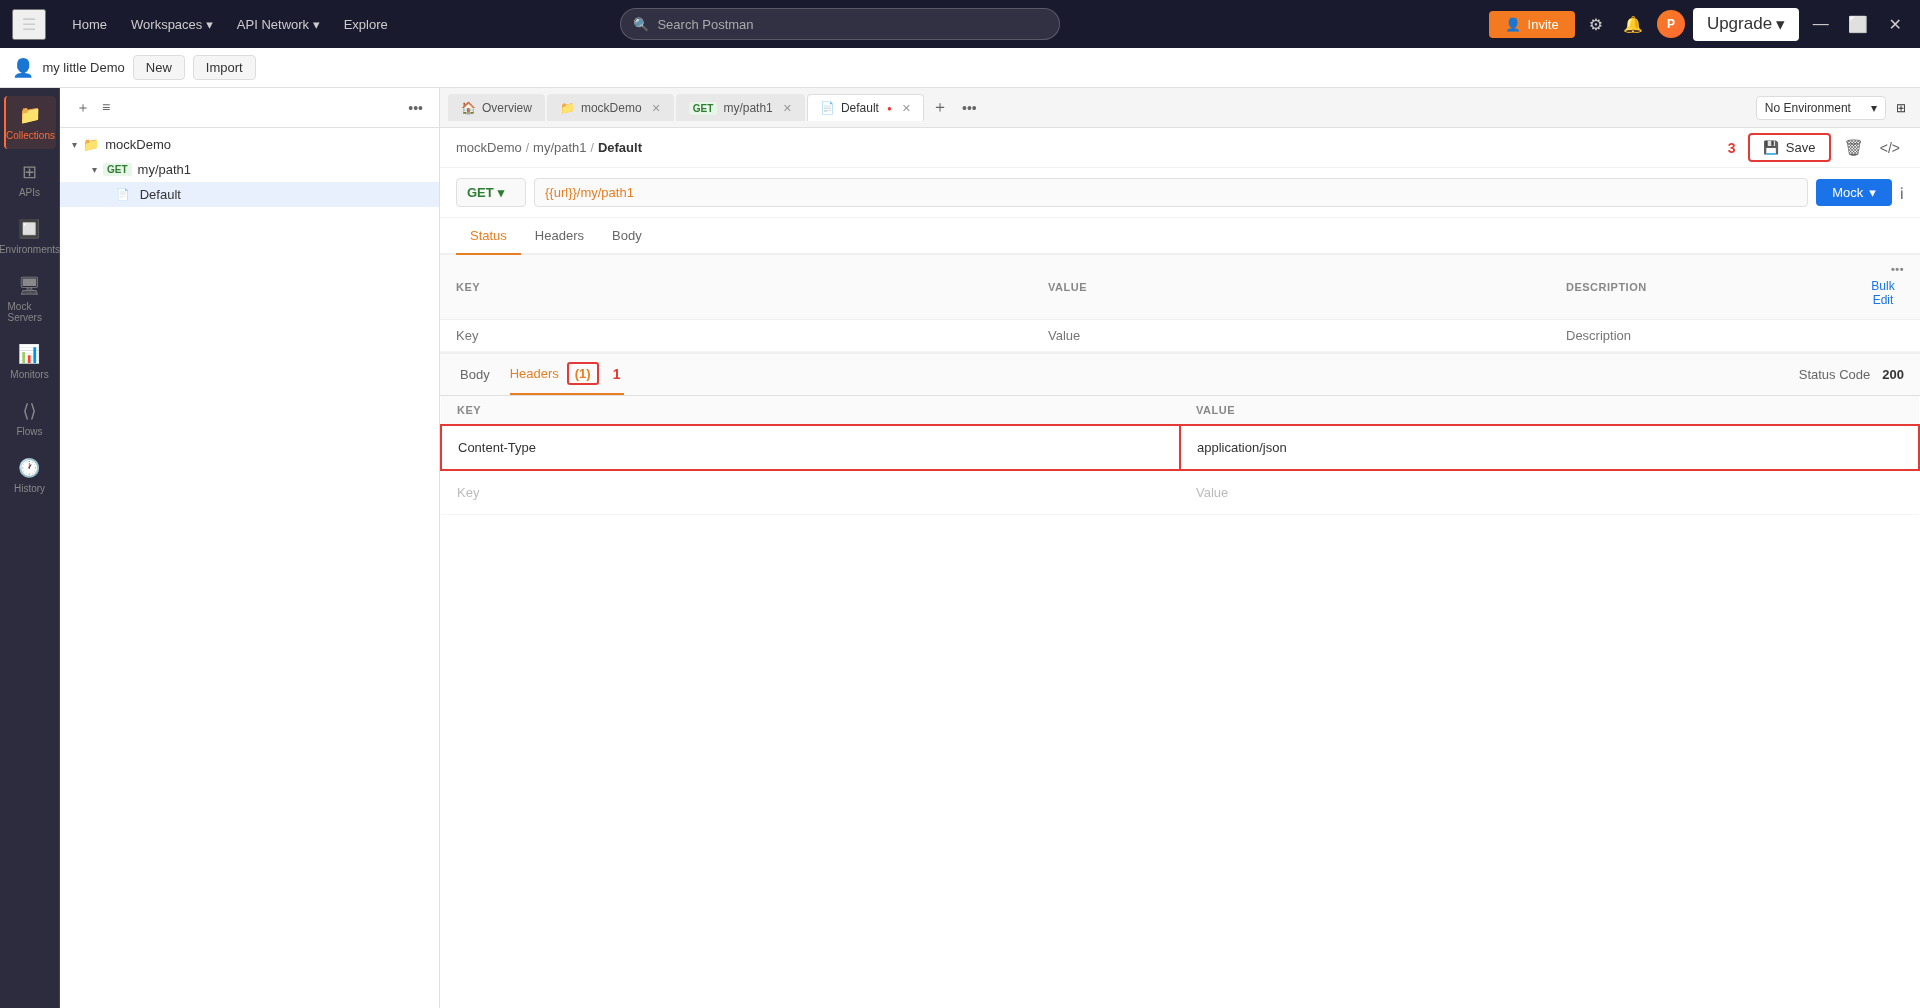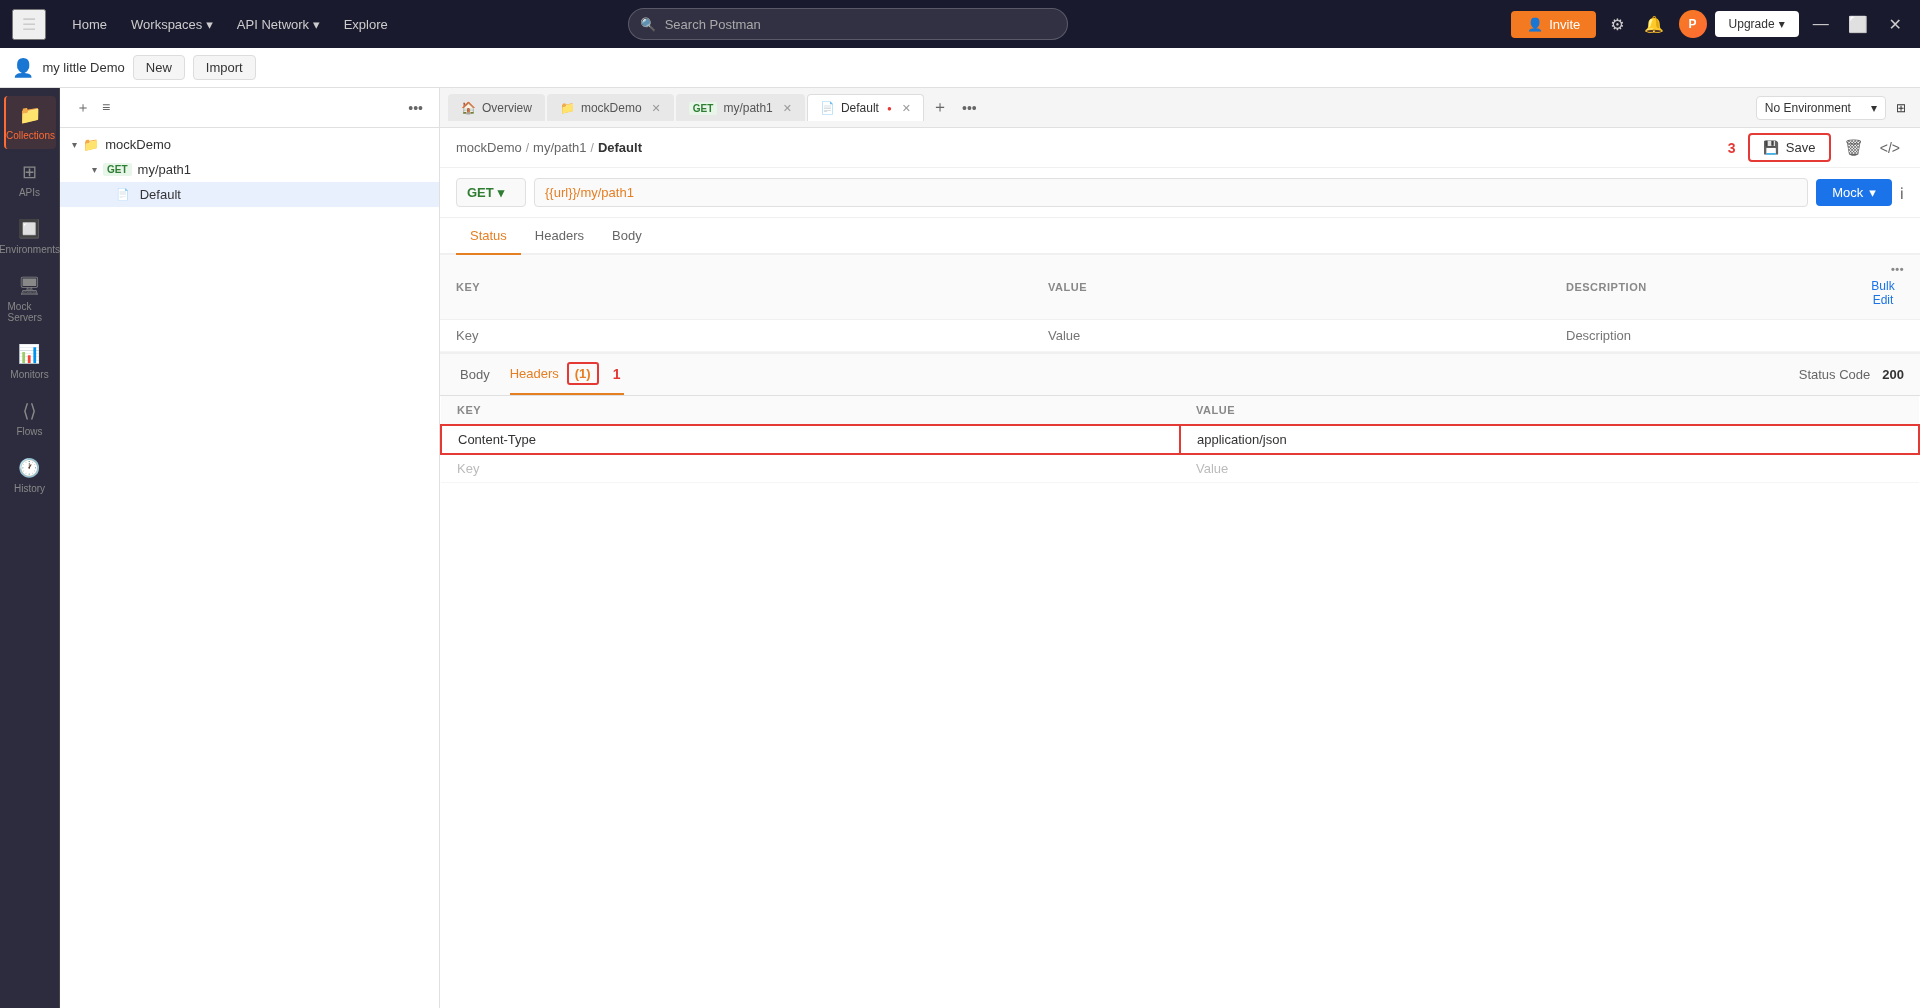--- a/index.html
+++ b/index.html
@@ -20,21 +20,21 @@
       padding: 0 12px; gap: 8px; color: #aaa; cursor: pointer;
     }
     .title-bar-right { display: flex; align-items: center; gap: 8px; margin-left: auto; }
     .invite-btn {
       background: #f47a21; color: white; border: none; border-radius: 4px;
       padding: 6px 16px; cursor: pointer; font-size: 13px; display: flex; align-items: center; gap: 6px;
     }
     .icon-btn { background: none; border: none; color: #ccc; cursor: pointer; padding: 6px; font-size: 16px; border-radius: 4px; }
     .upgrade-btn {
       background: white; color: #333; border: none; border-radius: 4px;
-      padding: 6px 14px; cursor: pointer; font-size: 12px; display: flex; align-items: center; gap: 4px;
+      padding: 6px 14px; cursor: pointer; font-size: 17px; display: flex; align-items: center; gap: 4px;
     }
     .postman-logo { width: 28px; height: 28px; border-radius: 50%; background: linear-gradient(135deg, #f47a21, #ff6b35); display: flex; align-items: center; justify-content: center; color: white; font-size: 12px; font-weight: bold; }
 
     
     .main-layout { display: flex; height: calc(1008px - 48px - 32px); }
 
     
     .sidebar-icons {
       width: 60px; background: #2c2c3e; display: flex; flex-direction: column;
       align-items: center; padding: 8px 0; gap: 4px; border-right: 1px solid #444;
@@ -194,21 +194,21 @@
     .status-label { color: #666; font-weight: 500; }
     .status-code { color: #333; font-weight: 600; }
 
     
     .headers-table { width: 100%; border-collapse: collapse; }
     .headers-table th {
       text-align: left; padding: 8px 16px; font-size: 11px; font-weight: 600;
       color: #888; text-transform: uppercase; letter-spacing: 0.5px;
       border-bottom: 1px solid #f0f0f0; background: #fafafa;
     }
-    .headers-table td { padding: 6px 16px; border-bottom: 1px solid #f5f5f5; font-size: 13px; }
+    .headers-table td { padding: 14px 16px; border-bottom: 1px solid #f5f5f5; font-size: 13px; }
     .headers-row-highlighted td { border: 2px solid #e53935; }
     .key-cell { color: #333; }
     .value-cell { color: #333; }
     .key-placeholder { color: #bbb; }
     .value-placeholder { color: #bbb; }
 
     
     .red-outline { border: 2px solid #e53935 !important; }
   </style>
 </head>

